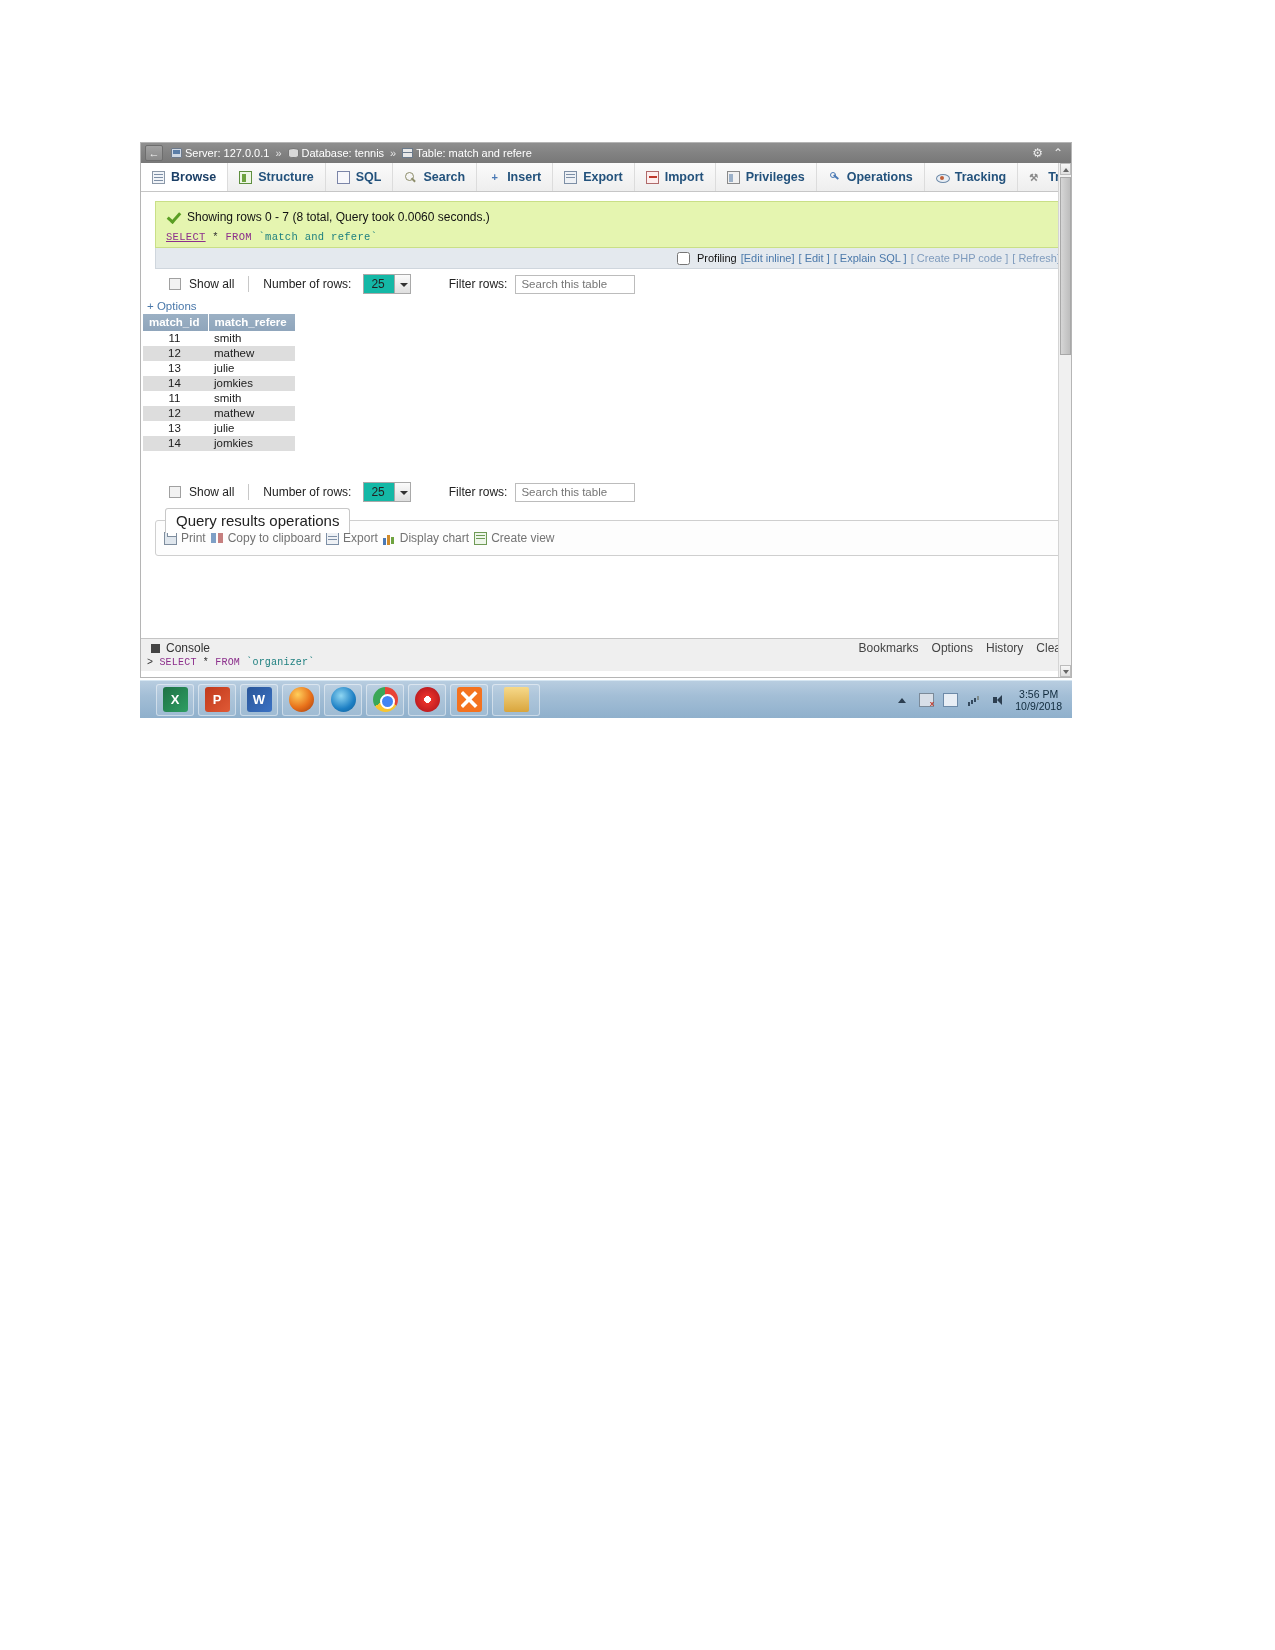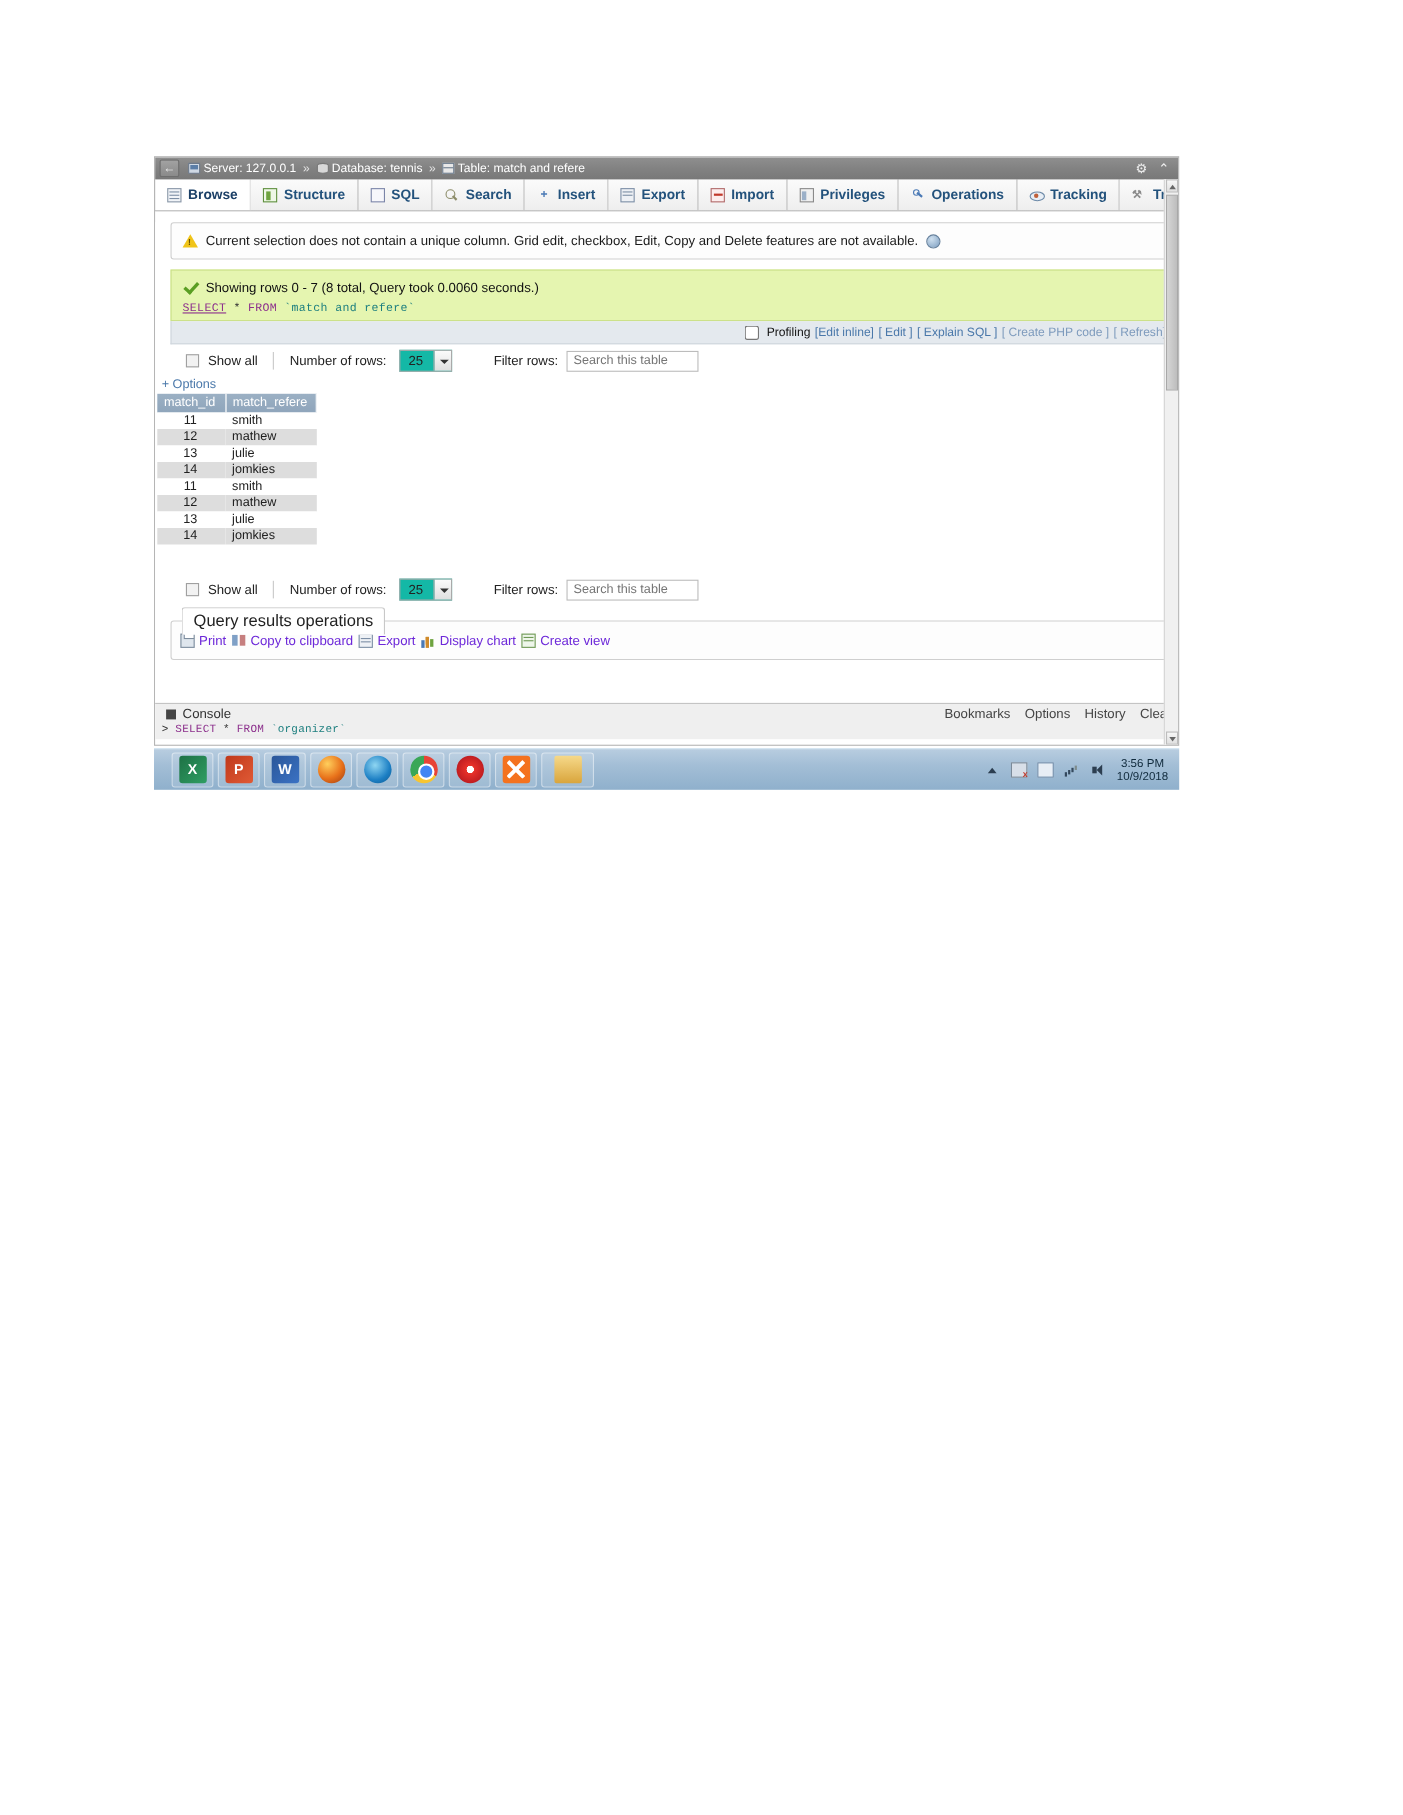--- a/index.html
+++ b/index.html
@@ -254,21 +254,21 @@
   
   table.results {
     border-collapse: collapse;
     margin-left: 2px;
     margin-top: 2px;
     font-size: 11.5px;
   }
   table.results th {
     background: linear-gradient(to bottom,#9bb0c4,#8fa5bb);
     color:#ffffff;
-    font-weight: normal;
+    font-weight: bold;
     padding: 2px 8px 3px 6px;
     border-right: 1px solid #ffffff;
     text-align: left;
     font-size: 11.5px;
     white-space: nowrap;
   }
   table.results td {
     padding: 1px 8px 2px 6px;
     color:#202020;
     white-space: nowrap;
@@ -297,21 +297,21 @@
     border-radius: 3px;
     background: #fdfdfd;
     height: 36px;
     display: flex;
     align-items: center;
     gap: 5px;
     padding: 0 8px;
     margin-top: 13px;
     font-size: 12px;
   }
-  .qro-item { display:flex; align-items:center; gap:4px; color:#6d28d9; }
+  .qro-item { display:flex; align-items:center; gap:4px; color:#737373; }
   .qro-ico { width:13px; height:13px; display:inline-block; position:relative; flex:0 0 auto;}
   .qro-ico.print{ background:#dfe6ed; border:1px solid #7e8d9e; }
   .qro-ico.print:after{content:"";position:absolute;left:2px;top:-2px;width:8px;height:4px;background:#fff;border:1px solid #7e8d9e;}
   .qro-ico.copy{ background:none;}
   .qro-ico.copy:before{content:"";position:absolute;left:0;top:1px;width:5px;height:10px;background:#7fa0c6;}
   .qro-ico.copy:after{content:"";position:absolute;left:7px;top:1px;width:5px;height:10px;background:#c67f7f;}
   .qro-ico.export{ background:#eef1f5; border:1px solid #7d8fa6;}
   .qro-ico.export:after{content:"";position:absolute;left:1px;top:3px;right:1px;height:1px;background:#7d8fa6;box-shadow:0 3px 0 #7d8fa6;}
   .qro-ico.chart{ background:none;}
   .qro-ico.chart:before{content:"";position:absolute;left:0;bottom:0;width:3px;height:7px;background:#4a79b5;box-shadow:4px -3px 0 0 #d08a2a, 8px -1px 0 0 #6ea33f;}
@@ -503,25 +503,20 @@
         <span>Tracking</span>
       </div>
       <div class="navtab">
         <span class="tico trig">⚒</span>
         <span>Triggers</span>
       </div>
     </div>
 
     <div class="content">
 
-      <div class="notice">
-        <span class="warn-ico"></span>
-        <span>Current selection does not contain a unique column. Grid edit, checkbox, Edit, Copy and Delete features are not available.</span>
-        <span class="help-ico"></span>
-      </div>
 
       <div class="success">
         <div class="success-line">
           <span class="check"></span>
           <span>Showing rows 0 - 7 (8 total, Query took 0.0060 seconds.)</span>
         </div>
         <div class="sqlline">
           <span class="kw-u">SELECT</span>
           <span class="star">*</span>
           <span class="kw">FROM</span>

